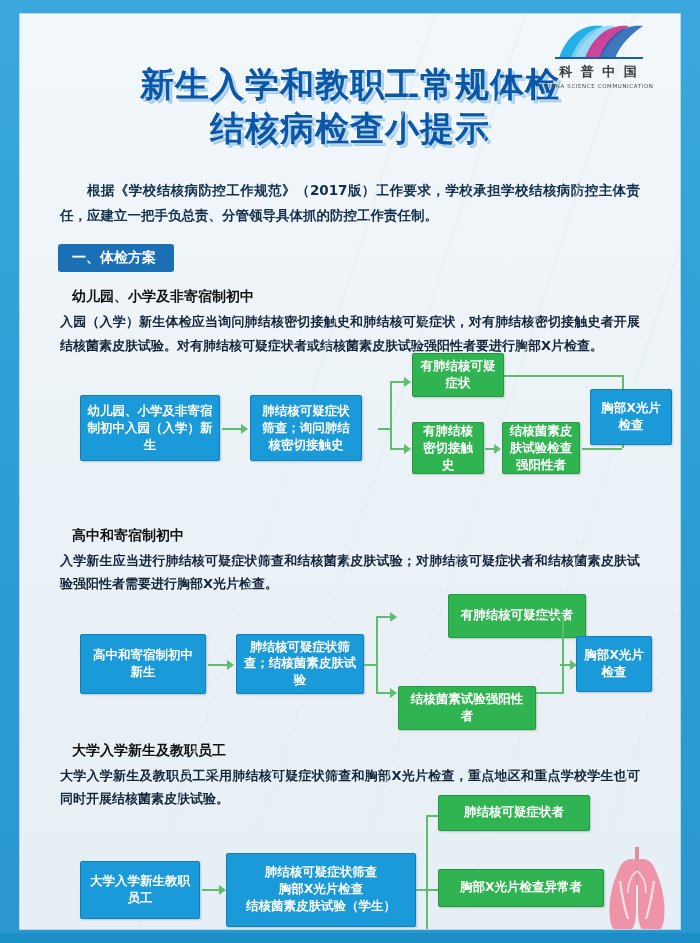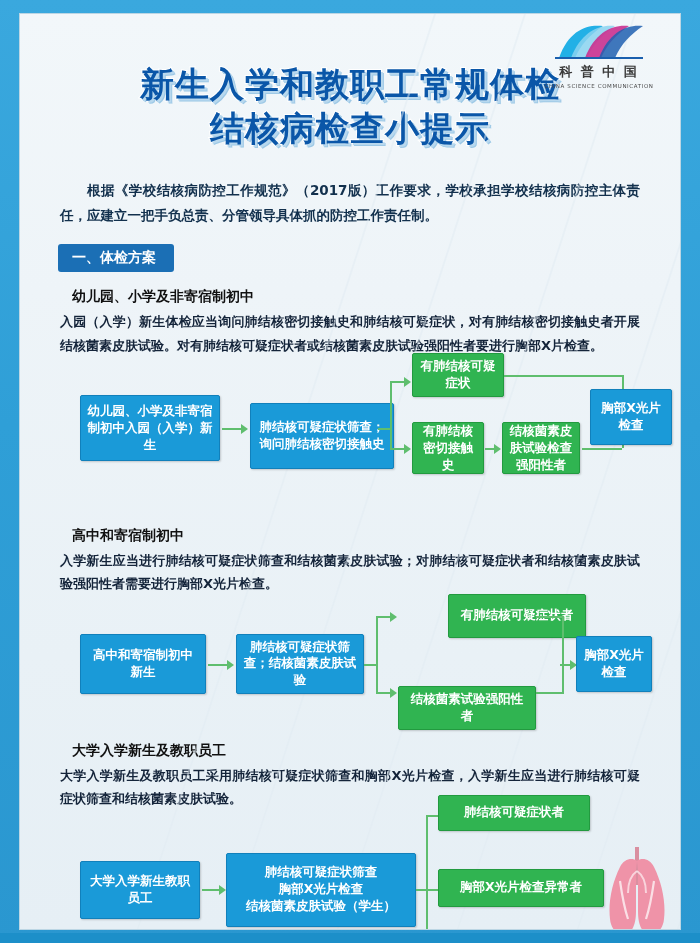--- a/index.html
+++ b/index.html
@@ -156,21 +156,21 @@
     <div class="para">入园（入学）新生体检应当询问肺结核密切接触史和肺结核可疑症状，对有肺结核密切接触史者开展结核菌素皮肤试验。对有肺结核可疑症状者或结核菌素皮肤试验强阳性者要进行胸部X片检查。</div>
 
     <div class="flow" style="height:140px;">
       <div class="box" style="left:60px;top:28px;width:140px;height:66px;">幼儿园、小学及非寄宿制初中入园（入学）新生</div>
 
       <div class="arrow" style="left:202px;top:61px;width:26px;">
         <div class="line" style="width:19px;"></div>
           <div class="head" style="left:19px;"></div>
       </div>
 
-      <div class="box" style="left:230px;top:28px;width:144px;height:66px;margin-top:8px;">肺结核可疑症状筛查；询问肺结核密切接触史</div>
+      <div class="box" style="left:230px;top:28px;width:112px;height:66px;">肺结核可疑症状筛查；询问肺结核密切接触史</div>
 
       <div class="connector" style="left:358px;top:0;width:24px;height:120px;">
         <div class="h" style="left:0;top:61px;width:12px;"></div>
         <div class="v" style="left:12px;top:14px;height:47px;"></div>
         <div class="v" style="left:12px;top:61px;height:20px;"></div>
       </div>
       <div class="arrow" style="left:370px;top:14px;width:22px;">
         <div class="line" style="width:14px;"></div>
           <div class="head" style="left:14px;"></div>
       </div>
@@ -246,21 +246,21 @@
       <div class="arrow" style="left:540px;top:58px;width:22px;">
         <div class="line" style="width:10px;"></div>
           <div class="head" style="left:10px;"></div>
       </div>
 
       <div class="box" style="left:556px;top:30px;width:76px;height:56px;">胸部X光片检查</div>
     </div>
 
     
     <div class="sub-head" style="">大学入学新生及教职员工</div>
-    <div class="para">大学入学新生及教职员工采用肺结核可疑症状筛查和胸部X光片检查，入学新生应当进行肺结核可疑症状筛查和结核菌素皮肤试验。</div>
+    <div class="para">大学入学新生及教职员工采用肺结核可疑症状筛查和胸部X光片检查，重点地区和重点学校学生也可同时开展结核菌素皮肤试验。</div>
 
     <div class="flow" style="height:160px;">
       <div class="box" style="left:60px;top:40px;width:120px;height:58px;">大学入学新生教职员工</div>
 
       <div class="arrow" style="left:182px;top:68px;width:24px;">
         <div class="line" style="width:17px;"></div>
           <div class="head" style="left:17px;"></div>
       </div>
 
       <div class="box" style="left:206px;top:32px;width:190px;height:74px;white-space:pre-line;">肺结核可疑症状筛查

